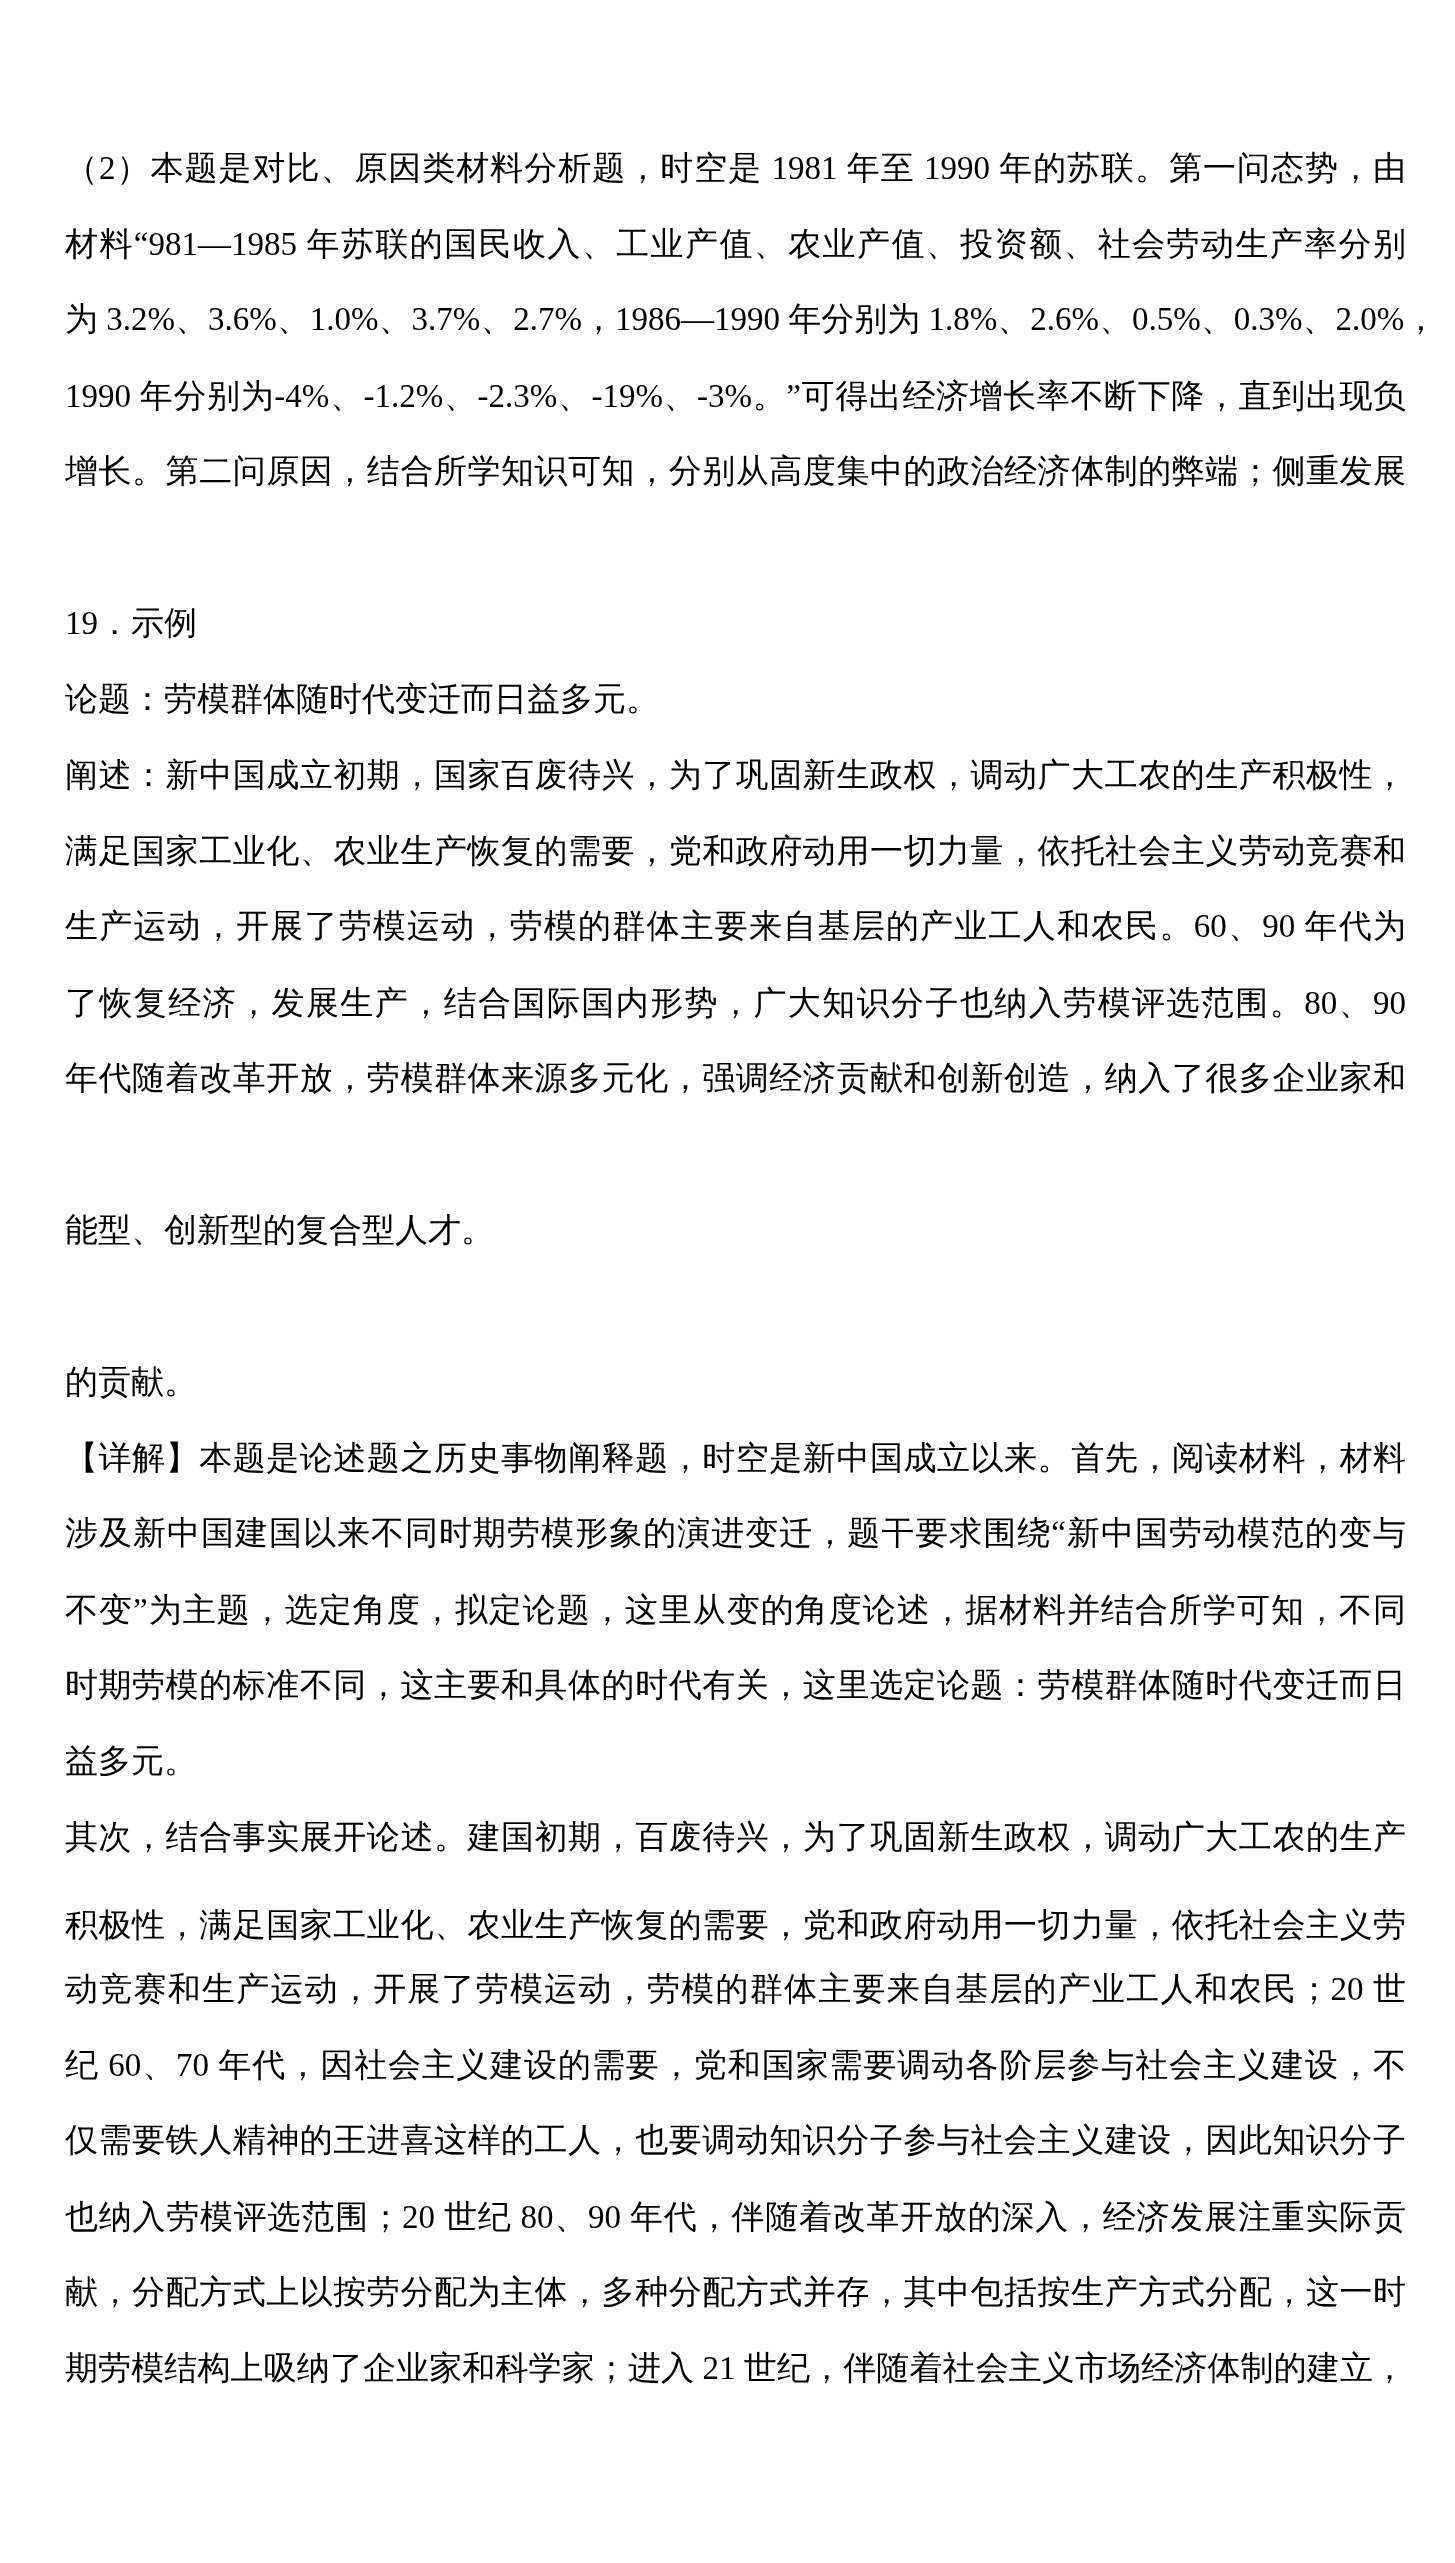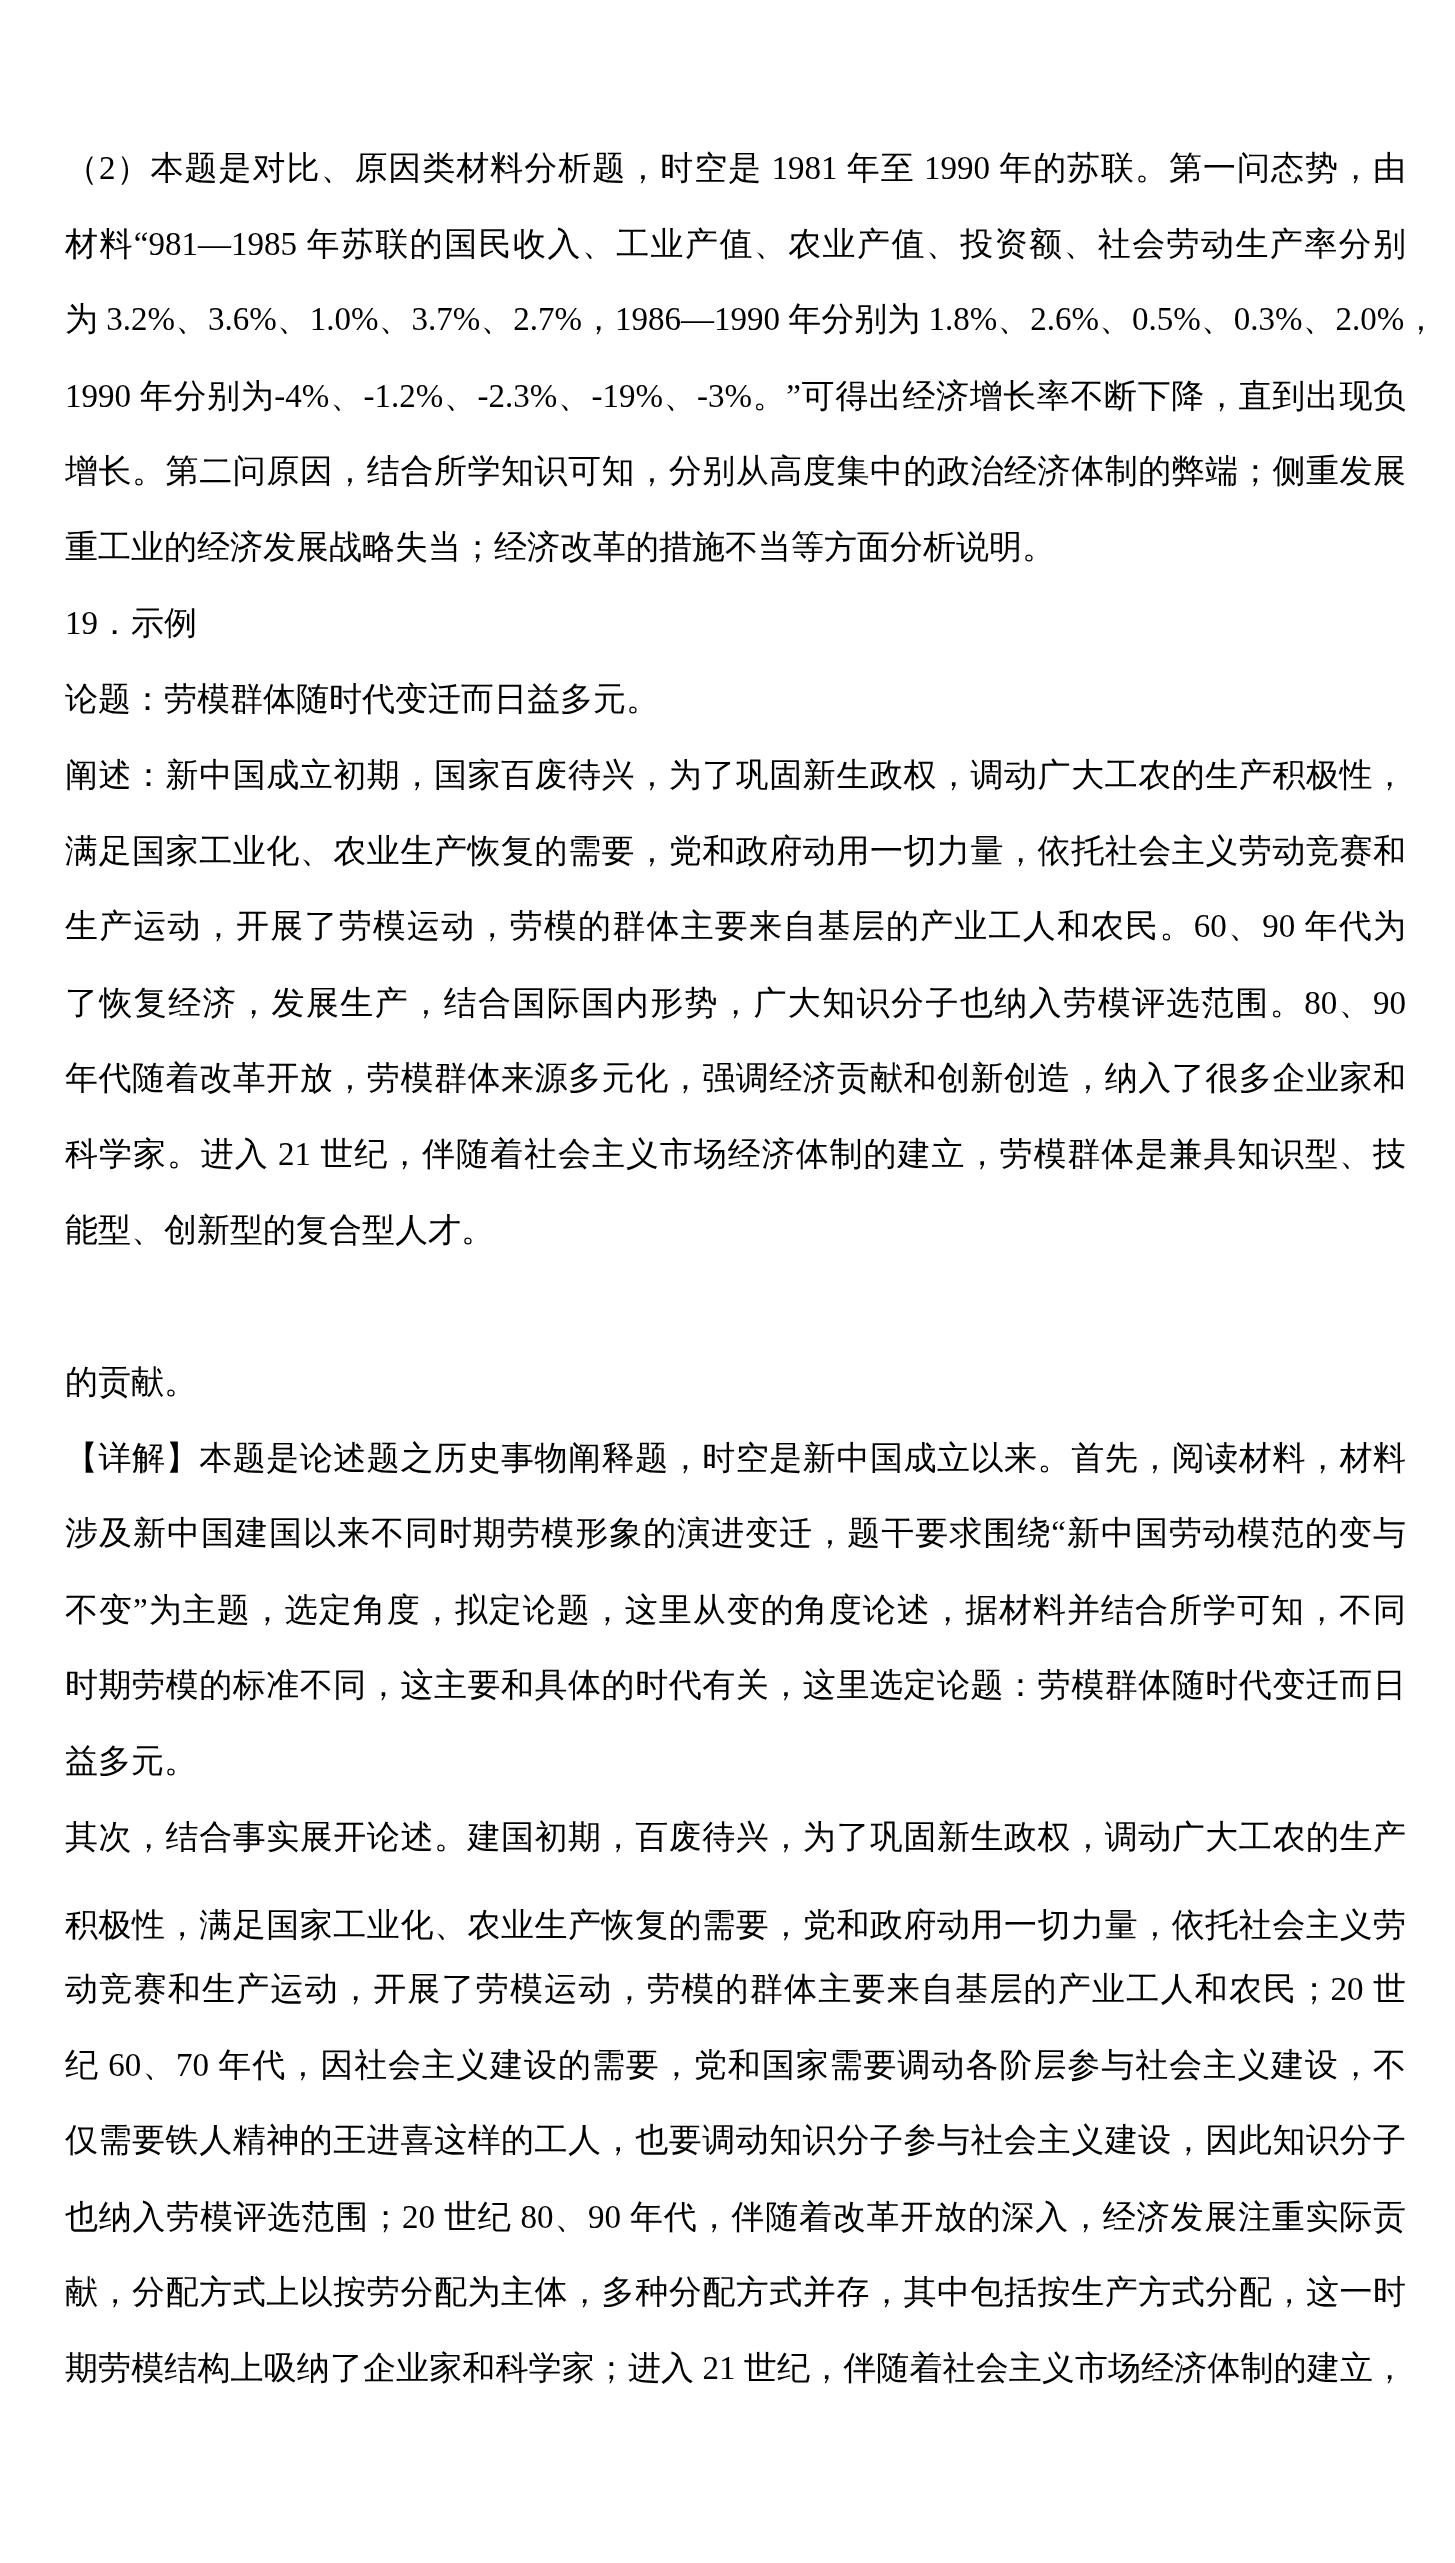--- a/index.html
+++ b/index.html
@@ -44,31 +44,29 @@
 </head>
 <body>
 
 <div class="page">
 
   <div class="line full" style="top:145px;">（2）本题是对比、原因类材料分析题，时空是 1981 年至 1990 年的苏联。第一问态势，由</div>
   <div class="line full" style="top:221px;">材料“981—1985 年苏联的国民收入、工业产值、农业产值、投资额、社会劳动生产率分别</div>
   <div class="line full" style="top:296px;">为 3.2%、3.6%、1.0%、3.7%、2.7%，1986—1990 年分别为 1.8%、2.6%、0.5%、0.3%、2.0%，</div>
   <div class="line full" style="top:373px;">1990 年分别为-4%、-1.2%、-2.3%、-19%、-3%。”可得出经济增长率不断下降，直到出现负</div>
   <div class="line full" style="top:448px;">增长。第二问原因，结合所学知识可知，分别从高度集中的政治经济体制的弊端；侧重发展</div>
-  <div class="line end" style="top:524px;">重工业的经济发展战略失当；经济改革的措施不当等方面分析说明。</div>
 
   <div class="line end" style="top:600px;">19．示例</div>
   <div class="line end" style="top:676px;">论题：劳模群体随时代变迁而日益多元。</div>
 
   <div class="line full" style="top:752px;">阐述：新中国成立初期，国家百废待兴，为了巩固新生政权，调动广大工农的生产积极性，</div>
   <div class="line full" style="top:828px;">满足国家工业化、农业生产恢复的需要，党和政府动用一切力量，依托社会主义劳动竞赛和</div>
   <div class="line full" style="top:903px;">生产运动，开展了劳模运动，劳模的群体主要来自基层的产业工人和农民。60、90 年代为</div>
   <div class="line full" style="top:980px;">了恢复经济，发展生产，结合国际国内形势，广大知识分子也纳入劳模评选范围。80、90</div>
   <div class="line full" style="top:1055px;">年代随着改革开放，劳模群体来源多元化，强调经济贡献和创新创造，纳入了很多企业家和</div>
-  <div class="line full" style="top:1131px;">科学家。进入 21 世纪，伴随着社会主义市场经济体制的建立，劳模群体是兼具知识型、技</div>
   <div class="line end" style="top:1207px;">能型、创新型的复合型人才。</div>
 
   <div class="line end" style="top:1359px;">的贡献。</div>
 
   <div class="line full" style="top:1435px;">【详解】本题是论述题之历史事物阐释题，时空是新中国成立以来。首先，阅读材料，材料</div>
   <div class="line full" style="top:1510px;">涉及新中国建国以来不同时期劳模形象的演进变迁，题干要求围绕“新中国劳动模范的变与</div>
   <div class="line full" style="top:1587px;">不变”为主题，选定角度，拟定论题，这里从变的角度论述，据材料并结合所学可知，不同</div>
   <div class="line full" style="top:1662px;">时期劳模的标准不同，这主要和具体的时代有关，这里选定论题：劳模群体随时代变迁而日</div>
   <div class="line end" style="top:1738px;">益多元。</div>
 

